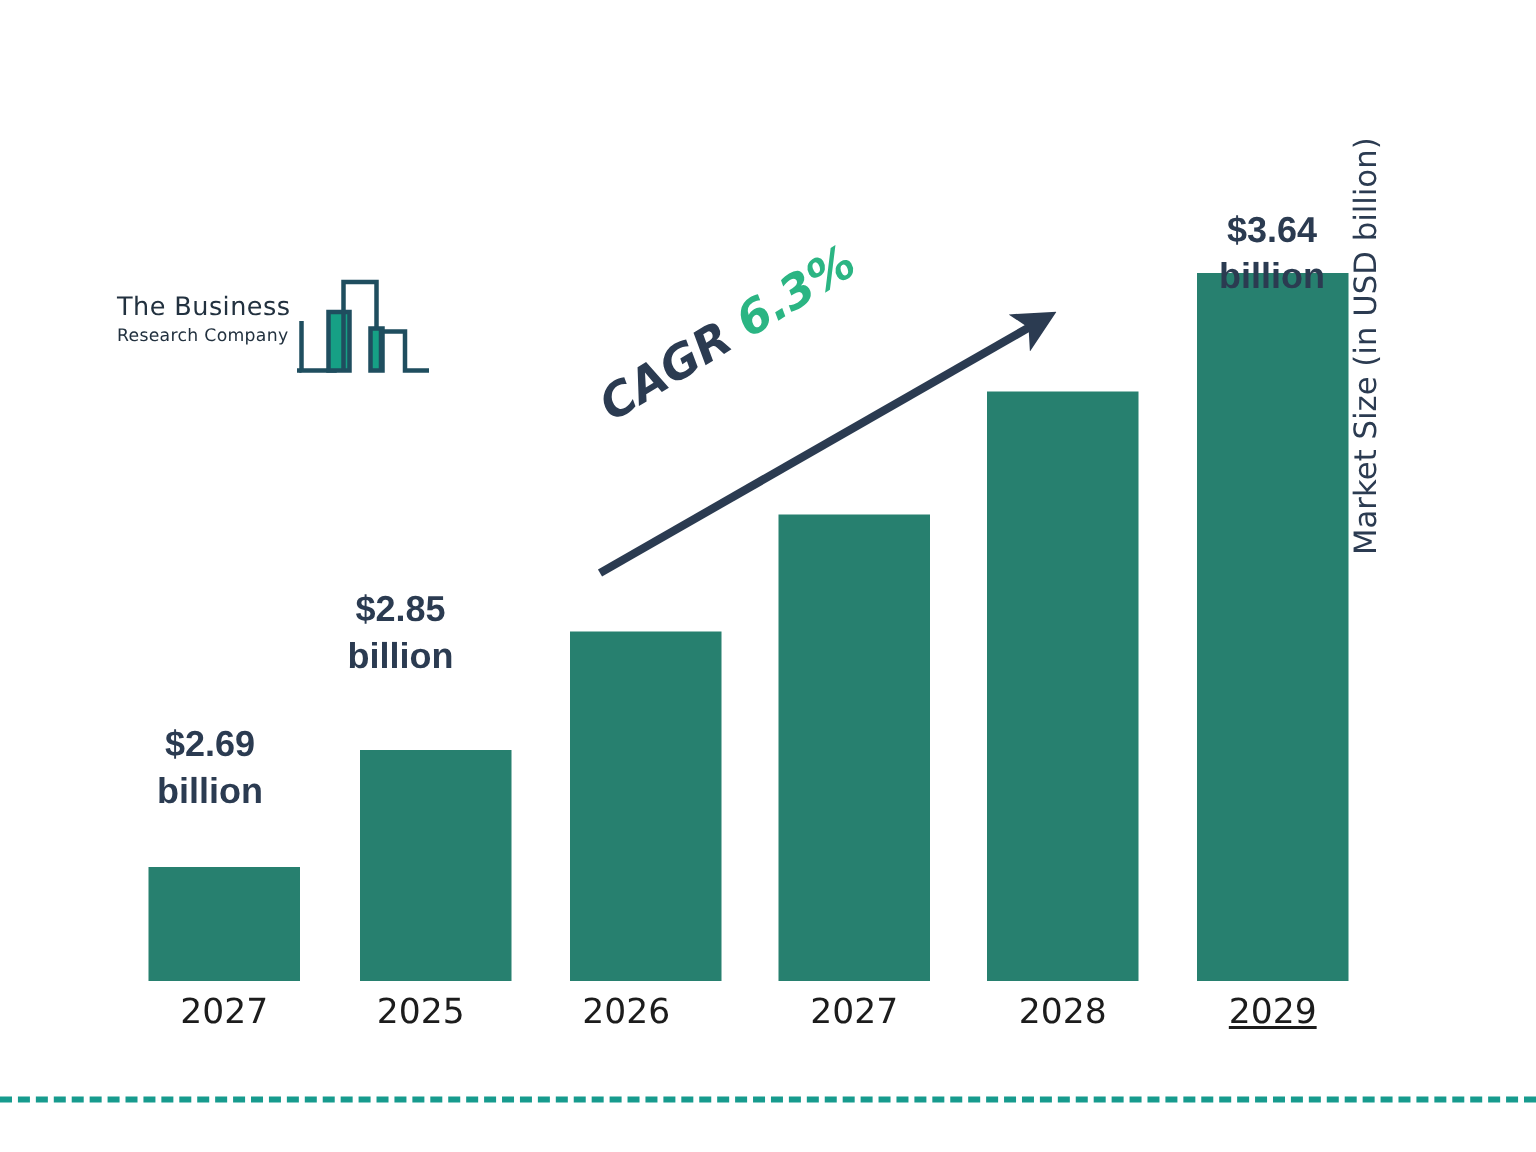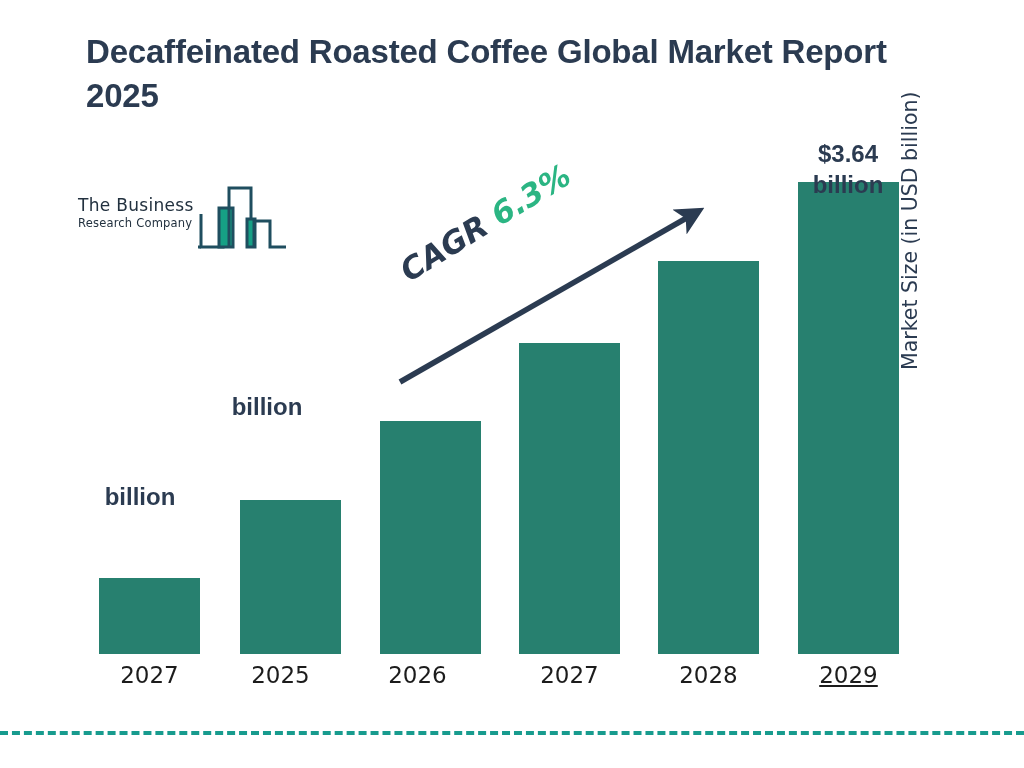--- a/index.html
+++ b/index.html
@@ -148,21 +148,20 @@
     width: 1024px;
     height: 0;
     border-top: 4px dashed #179b8e;
   }
 </style>
 </head>
 <body>
 
 <div id="page">
 
-  <div class="chart-title">Decaffeinated Roasted Coffee Global Market Report 2025</div>
 
   <div class="logo">
     <div class="logo-text">
       <div class="logo-line1">The Business</div>
       <div class="logo-line2">Research Company</div>
     </div>
     <div class="logo-mark">
       <svg width="90" height="66" viewBox="0 0 90 66" aria-hidden="true">
 
         <path d="M3 29 L3 62 L25 62 L25 29" fill="none" stroke="#1f4e5f" stroke-width="3"></path>
@@ -183,23 +182,25 @@
   <div class="plot">
 
     <div class="bar" style="left:99px; top:578px; width:101px; height:76px;"></div>
     <div class="bar" style="left:240px; top:500px; width:101px; height:154px;"></div>
     <div class="bar" style="left:380px; top:421px; width:101px; height:233px;"></div>
     <div class="bar" style="left:519px; top:343px; width:101px; height:311px;"></div>
     <div class="bar" style="left:658px; top:261px; width:101px; height:393px;"></div>
     <div class="bar" style="left:798px; top:182px; width:101px; height:472px;"></div>
 
     <div class="bar-value" style="left:60px; top:482px; width:160px;">
+      <div>$2.69</div>
       <div>billion</div>
     </div>
     <div class="bar-value" style="left:187px; top:392px; width:160px;">
+      <div>$2.85</div>
       <div>billion</div>
     </div>
     <div class="bar-value" style="left:778px; top:103px; width:140px;margin-top:36px;">
       <div>$3.64</div>
       <div>billion</div>
     </div>
 
     <div class="xtick" style="left:99px; width:101px;">2027</div>
     <div class="xtick" style="left:230px; width:101px;">2025</div>
     <div class="xtick" style="left:367px; width:101px;">2026</div>

